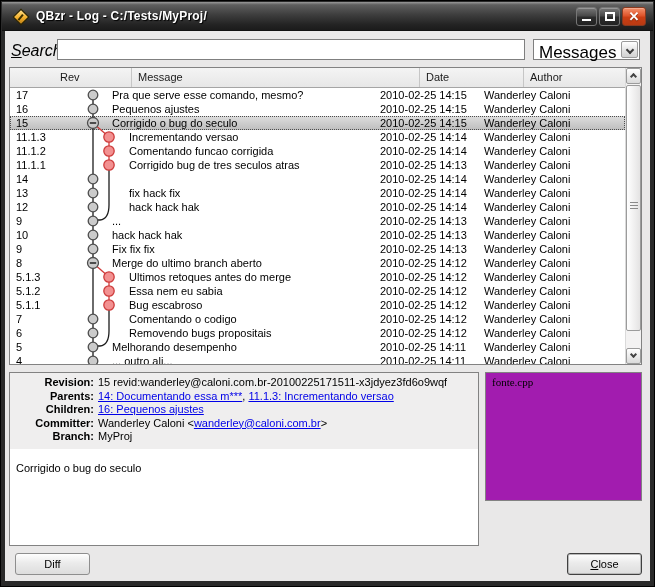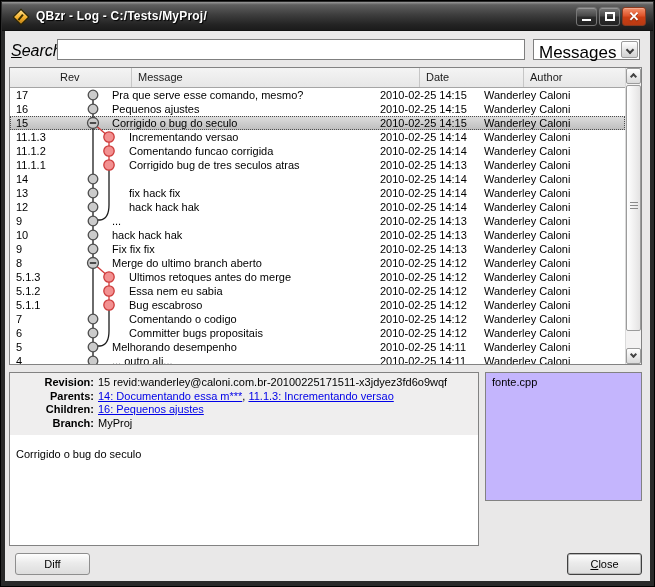--- a/index.html
+++ b/index.html
@@ -78,22 +78,22 @@
   .details { position:absolute; left:4px; top:341px; width:470px; height:174px; background:#fff;
     border:1px solid #828282; overflow:hidden; font-size:11px; }
   .meta { background:#EFEEEE; padding:3px 0 4px 0; border-bottom:1px solid #EFEEEE; }
   .mline { display:flex; line-height:13.5px; white-space:nowrap; }
   .mlabel { width:84px; text-align:right; font-weight:bold; flex:none; }
   .mval { padding-left:4px; overflow:hidden; }
   a.lnk { color:#0000E8; text-decoration:underline; cursor:pointer;text-align:right; }
   .commit-message { padding:13px 6px; color:#000; }
 
   
-  .files { position:absolute; left:480px; top:341px; width:157px; height:129px; background:#c4b5fd;
-    border:1px solid #828282; overflow:hidden; font-size:11px; }
+  .files { position:absolute; left:480px; top:341px; width:157px; height:129px; background:#a21caf;
+    border:1px solid #828282; overflow:hidden; font-size:11px;font-family:Liberation Serif, serif; }
   .file-item { padding:3px 6px 1px 6px; }
 
   
   .btn { position:absolute; top:522px; height:22px; width:75px;
     background:linear-gradient(#FEFEFE,#EBEBEB 45%,#DDDDDD); border:1px solid #8E8E8E; border-radius:3px;
     font-size:11px; text-align:center; line-height:20px; color:#000; }
   .btn.diff { left:10px; }
   .btn.close-btn { left:562px; border:1px solid #404040; box-shadow:0 0 0 1px #b9b9b9 inset; }
 </style>
 </head>
@@ -236,21 +236,21 @@
               <span class="cell auth">Wanderley Caloni</span>
             </div>
             <div class="trow">
               <span class="cell rev">7</span>
               <span class="cell msg" style="padding-left: 42px;">Comentando o codigo</span>
               <span class="cell date">2010-02-25 14:12</span>
               <span class="cell auth">Wanderley Caloni</span>
             </div>
             <div class="trow">
               <span class="cell rev">6</span>
-              <span class="cell msg" style="padding-left: 42px;">Committer bugs propositais</span>
+              <span class="cell msg" style="padding-left: 42px;">Removendo bugs propositais</span>
               <span class="cell date">2010-02-25 14:12</span>
               <span class="cell auth">Wanderley Caloni</span>
             </div>
             <div class="trow">
               <span class="cell rev">5</span>
               <span class="cell msg" style="padding-left: 25px;">Melhorando desempenho</span>
               <span class="cell date">2010-02-25 14:11</span>
               <span class="cell auth">Wanderley Caloni</span>
             </div>
             <div class="trow">
@@ -313,20 +313,24 @@
         </div>
         <div class="mline">
           <span class="mlabel">Parents:</span>
           <span class="mval"><a class="lnk">14: Documentando essa m***</a>, <a class="lnk">11.1.3: Incrementando versao</a></span>
         </div>
         <div class="mline">
           <span class="mlabel">Children:</span>
           <span class="mval"><a class="lnk">16: Pequenos ajustes</a></span>
         </div>
         <div class="mline">
+          <span class="mlabel">Committer:</span>
+          <span class="mval"><span>Wanderley Caloni &lt;</span><a class="lnk">wanderley@caloni.com.br</a><span>&gt;</span></span>
+        </div>
+        <div class="mline">
           <span class="mlabel">Branch:</span>
           <span class="mval">MyProj</span>
         </div>
       </div>
       <div class="commit-message">Corrigido o bug do seculo</div>
     </div>
 
     <div class="files">
         <div class="file-item">fonte.cpp</div>
       </div>

